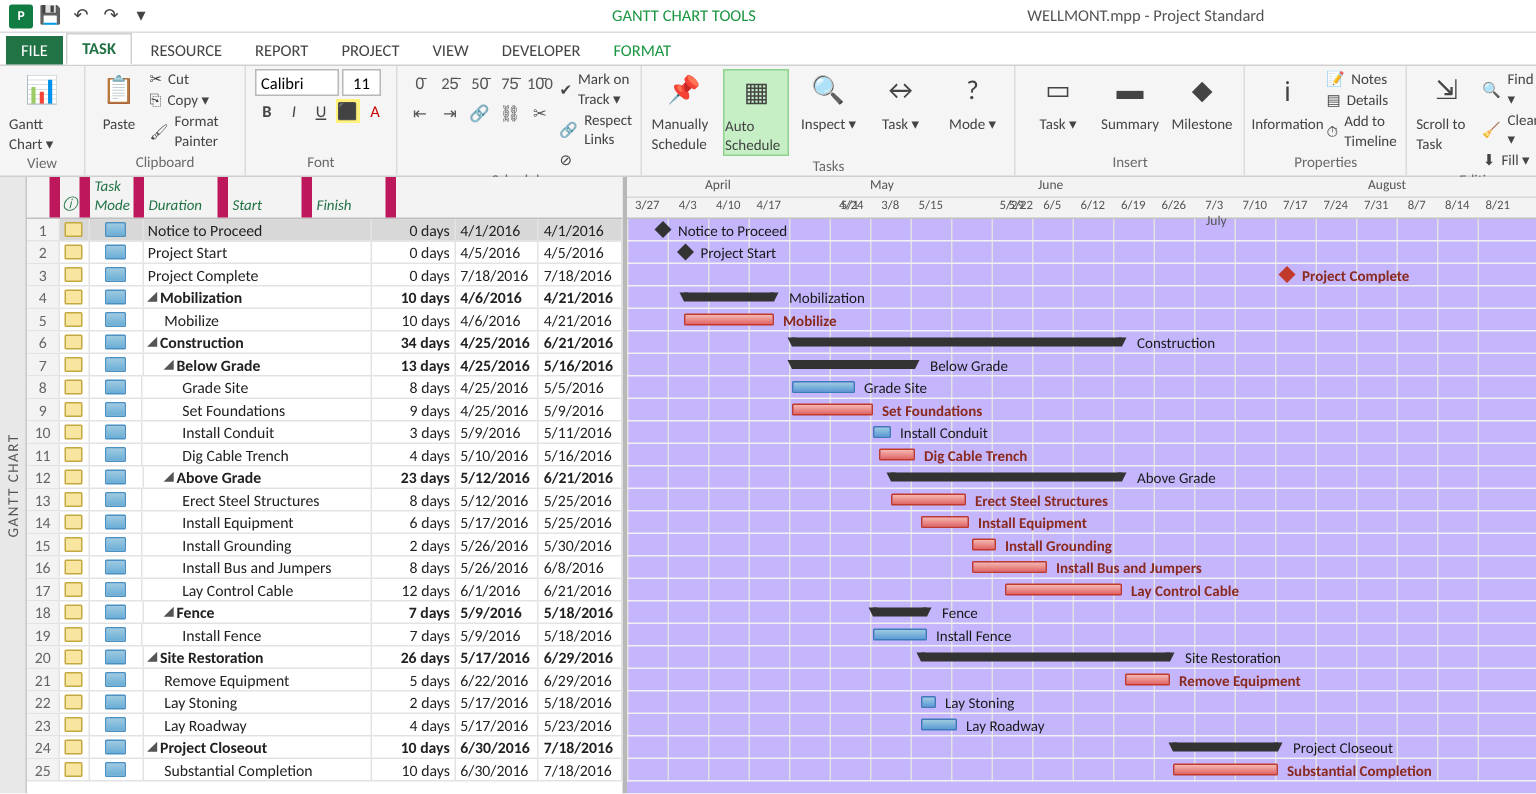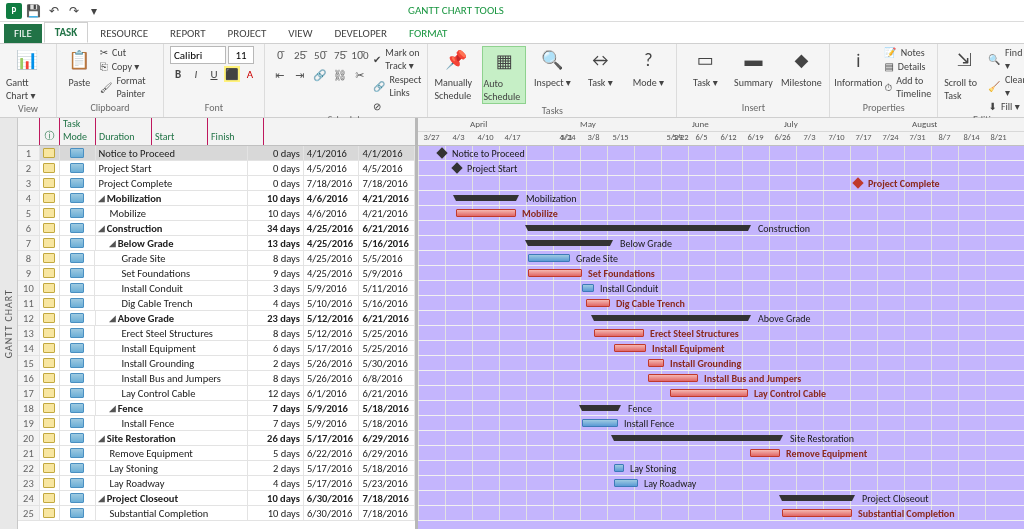--- a/index.html
+++ b/index.html
@@ -34,21 +34,21 @@
   .fmtbtns{display:flex;gap:2px;margin-top:2px;}
   .fmtbtns span{width:16px;height:16px;display:flex;align-items:center;justify-content:center;font-size:11px;color:#444;cursor:pointer;}
   .schedbtns{display:flex;gap:2px;}
   .schedbtns span{width:18px;height:18px;display:flex;align-items:center;justify-content:center;font-size:11px;color:#555;cursor:pointer;}
   
   .main{display:flex;height:calc(529px - 22px - 22px - 74px);}
   .leftstrip{width:18px;background:#e8e8e8;border-right:1px solid #c8c8c8;display:flex;align-items:center;justify-content:center;}
   .leftstrip span{writing-mode:vertical-rl;transform:rotate(180deg);font-size:10px;color:#555;letter-spacing:1px;}
   .grid{width:400px;border-right:3px solid #b8b8b8;display:flex;flex-direction:column;}
   .ghead{height:28px;display:flex;border-bottom:1px solid #c0c0c0;background:#f3f3f3;font-size:10px;color:#217346;}
-  .ghead div{border-right:1px solid #be185d;display:flex;align-items:flex-end;padding:0 3px 2px;}
+  .ghead div{border-right:7px solid #be185d;display:flex;align-items:flex-end;padding:0 3px 2px;font-style:italic;}
   .gc-num{width:22px;justify-content:center;}
   .gc-info{width:20px;justify-content:center;}
   .gc-mode{width:36px;}
   .gc-name{width:154px;}
   .gc-dur{width:56px;}
   .gc-start{width:56px;}
   .gc-finish{width:56px;}
   .rows{flex:1;overflow:hidden;}
   .row{height:15px;display:flex;border-bottom:1px solid #e3e3e3;font-size:10.5px;}
   .row.sel{background:#d8d8d8;}
@@ -94,20 +94,21 @@
 <div class="titlebar">
   <div class="qat">
     <div class="proj-ic">P</div>
     <div class="ic">💾</div>
     <div class="ic">↶</div>
     <div class="ic">↷</div>
     <div class="ic">▾</div>
   </div>
   <div class="spacer"></div>
   <div class="ctx">GANTT CHART TOOLS</div>
+  <div class="fname">WELLMONT.mpp - Project Standard</div>
 </div>
 
 <div class="tabs">
   <div class="tab file">FILE</div>
   <div class="tab active">TASK</div>
   <div class="tab">RESOURCE</div>
   <div class="tab">REPORT</div>
   <div class="tab">PROJECT</div>
   <div class="tab">VIEW</div>
   <div class="tab">DEVELOPER</div>
@@ -637,21 +638,21 @@
         </div>
       </div>
   </div>
 
   <div class="gantt">
     <div class="timescale">
       <div class="ts-top" id="ts-top">
           <span style="left: 50px;">April</span>
           <span style="left: 160px;">May</span>
           <span style="left: 272px;">June</span>
-          <span style="left: 364px;">July</span>
+          <span style="left: 384px; margin-top: 24px;">July</span>
           <span style="left: 492px;">August</span>
         </div>
       <div class="ts-bot" id="ts-bot">
           <span style="left: 0px; width: 27px;">3/27</span>
           <span style="left: 27px; width: 27px;">4/3</span>
           <span style="left: 54px; width: 27px;">4/10</span>
           <span style="left: 81px; width: 27px;">4/17</span>
           <span style="left: 108px; width: 27px; margin-left: 28px;">4/24</span>
           <span style="left: 135px; width: 27px;">5/1</span>
           <span style="left: 162px; width: 27px;">3/8</span>

